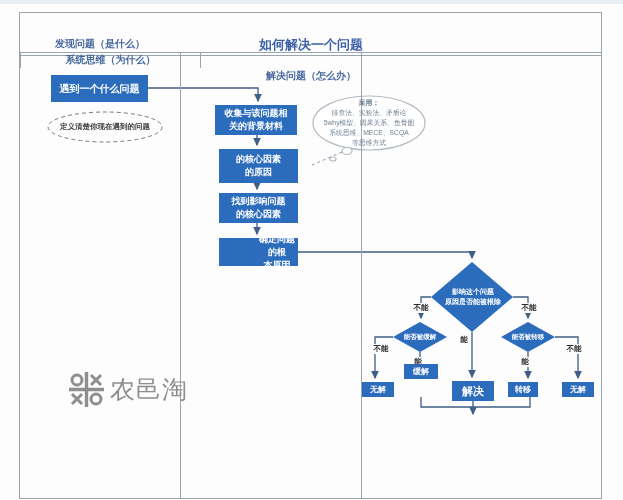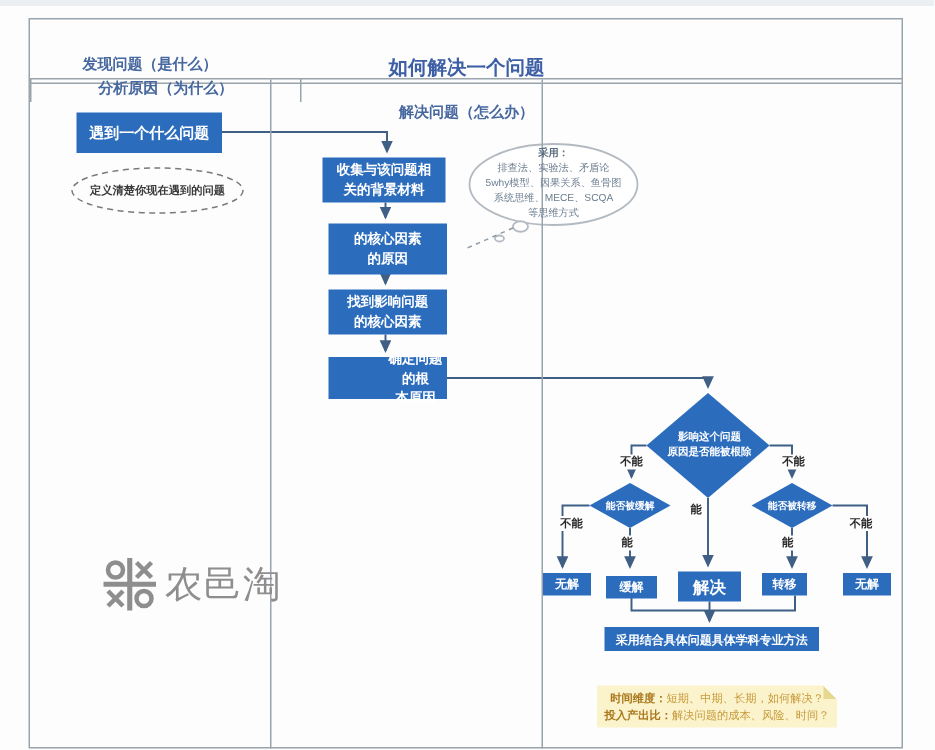--- a/index.html
+++ b/index.html
@@ -36,21 +36,21 @@
   .cloud-text .first{font-weight:bold;color:#5a6c80;}
   .dtext{position:absolute;color:#fff;text-align:center;white-space:pre-line;
         display:flex;align-items:center;justify-content:center;}
   .dmain{left:428px;top:280px;width:90px;height:34px;font-size:7px;line-height:10px;font-weight:600;}
   .dleft{left:393px;top:330px;width:54px;height:14px;font-size:6.5px;font-weight:600;}
   .dright{left:501px;top:330px;width:54px;height:14px;font-size:6.5px;font-weight:600;}
   .blabel{position:absolute;font-size:7.5px;font-weight:bold;color:#2a2a2a;background:#fdfdfd;
         padding:0 1px;transform:translate(-50%,-50%);}
   .outcome{font-size:8px;}
   .o1{left:362px;top:382px;width:32px;height:15px;}
-  .o2{left:404px;top:384px;width:34px;height:15px;}
+  .o2{left:404px;top:364px;width:34px;height:15px;}
   .o3{left:452px;top:381px;width:42px;height:20px;font-size:11px;font-weight:bold;}
   .o4{left:508px;top:382px;width:30px;height:15px;}
   .o5{left:562px;top:382px;width:32px;height:15px;}
   .method{left:403px;top:418px;width:143px;height:16px;font-size:8px;}
   .note{position:absolute;left:398px;top:457px;width:160px;height:28px;background:#fbf3cb;
         font-size:7.5px;line-height:11px;text-align:center;color:#c89a3c;padding-top:3px;
         box-sizing:border-box;}
   .note b{color:#a8761b;}
   .fold{position:absolute;top:0;right:0;width:9px;height:9px;
         background:linear-gradient(225deg,#fdfdfd 0 50%,#e7d88f 50% 100%);}
@@ -96,21 +96,21 @@
       <ellipse cx="347" cy="151" rx="5" ry="3.5"></ellipse>
       <ellipse cx="333" cy="159" rx="3" ry="2"></ellipse>
     </g>
     <path d="M342,152 L310,166" stroke="#8e9aa6" stroke-width="1" stroke-dasharray="3,3" fill="none"></path>
   </svg>
 
   <div class="frame"></div>
   <div class="title-row">如何解决一个问题</div>
   <div class="header-row">
     <div class="hcell hc1">发现问题（是什么）</div>
-    <div class="hcell hc2">分析原因（为什么）</div>
+    <div class="hcell hc2">系统思维（为什么）</div>
     <div class="hcell hc3">解决问题（怎么办）</div>
   </div>
   <div class="vdiv" style="left:180px;"></div>
   <div class="vdiv" style="left:361px;"></div>
 
   <div class="bbox b1">遇到一个什么问题</div>
   <div class="ellipse-text">定义清楚你现在遇到的问题</div>
 
   <div class="bbox b2">收集与该问题相
 关的背景材料</div>
@@ -141,27 +141,21 @@
   <div class="blabel" style="left:418px;top:362px;">能</div>
   <div class="blabel" style="left:525px;top:362px;">能</div>
   <div class="blabel" style="left:574px;top:349px;">不能</div>
 
   <div class="bbox outcome o1">无解</div>
   <div class="bbox outcome o2">缓解</div>
   <div class="bbox outcome o3">解决</div>
   <div class="bbox outcome o4">转移</div>
   <div class="bbox outcome o5">无解</div>
 
-  <div class="bbox method">采用结合具体问题具体学科专业方法</div>
 
-  <div class="note">
-    <div class="fold"></div>
-    <div><b>时间维度：</b><span>短期、中期、长期，如何解决？</span></div>
-    <div><b>投入产出比：</b><span>解决问题的成本、风险、时间？</span></div>
-  </div>
 
   <div class="watermark">
     <svg width="37" height="37" viewBox="0 0 37 37" fill="none" stroke="#8e8e8e">
       <circle cx="9" cy="9" r="5" stroke-width="3"></circle>
       <path d="M23,4 L33,14 M33,4 L23,14" stroke-width="3"></path>
       <path d="M4,23 L14,33 M14,23 L4,33" stroke-width="3"></path>
       <circle cx="28" cy="28" r="5" stroke-width="3"></circle>
       <path d="M18.5,1 L18.5,36 M1,18.5 L36,18.5" stroke-width="3.4"></path>
     </svg>
     <span class="wm-text">农邑淘</span>

